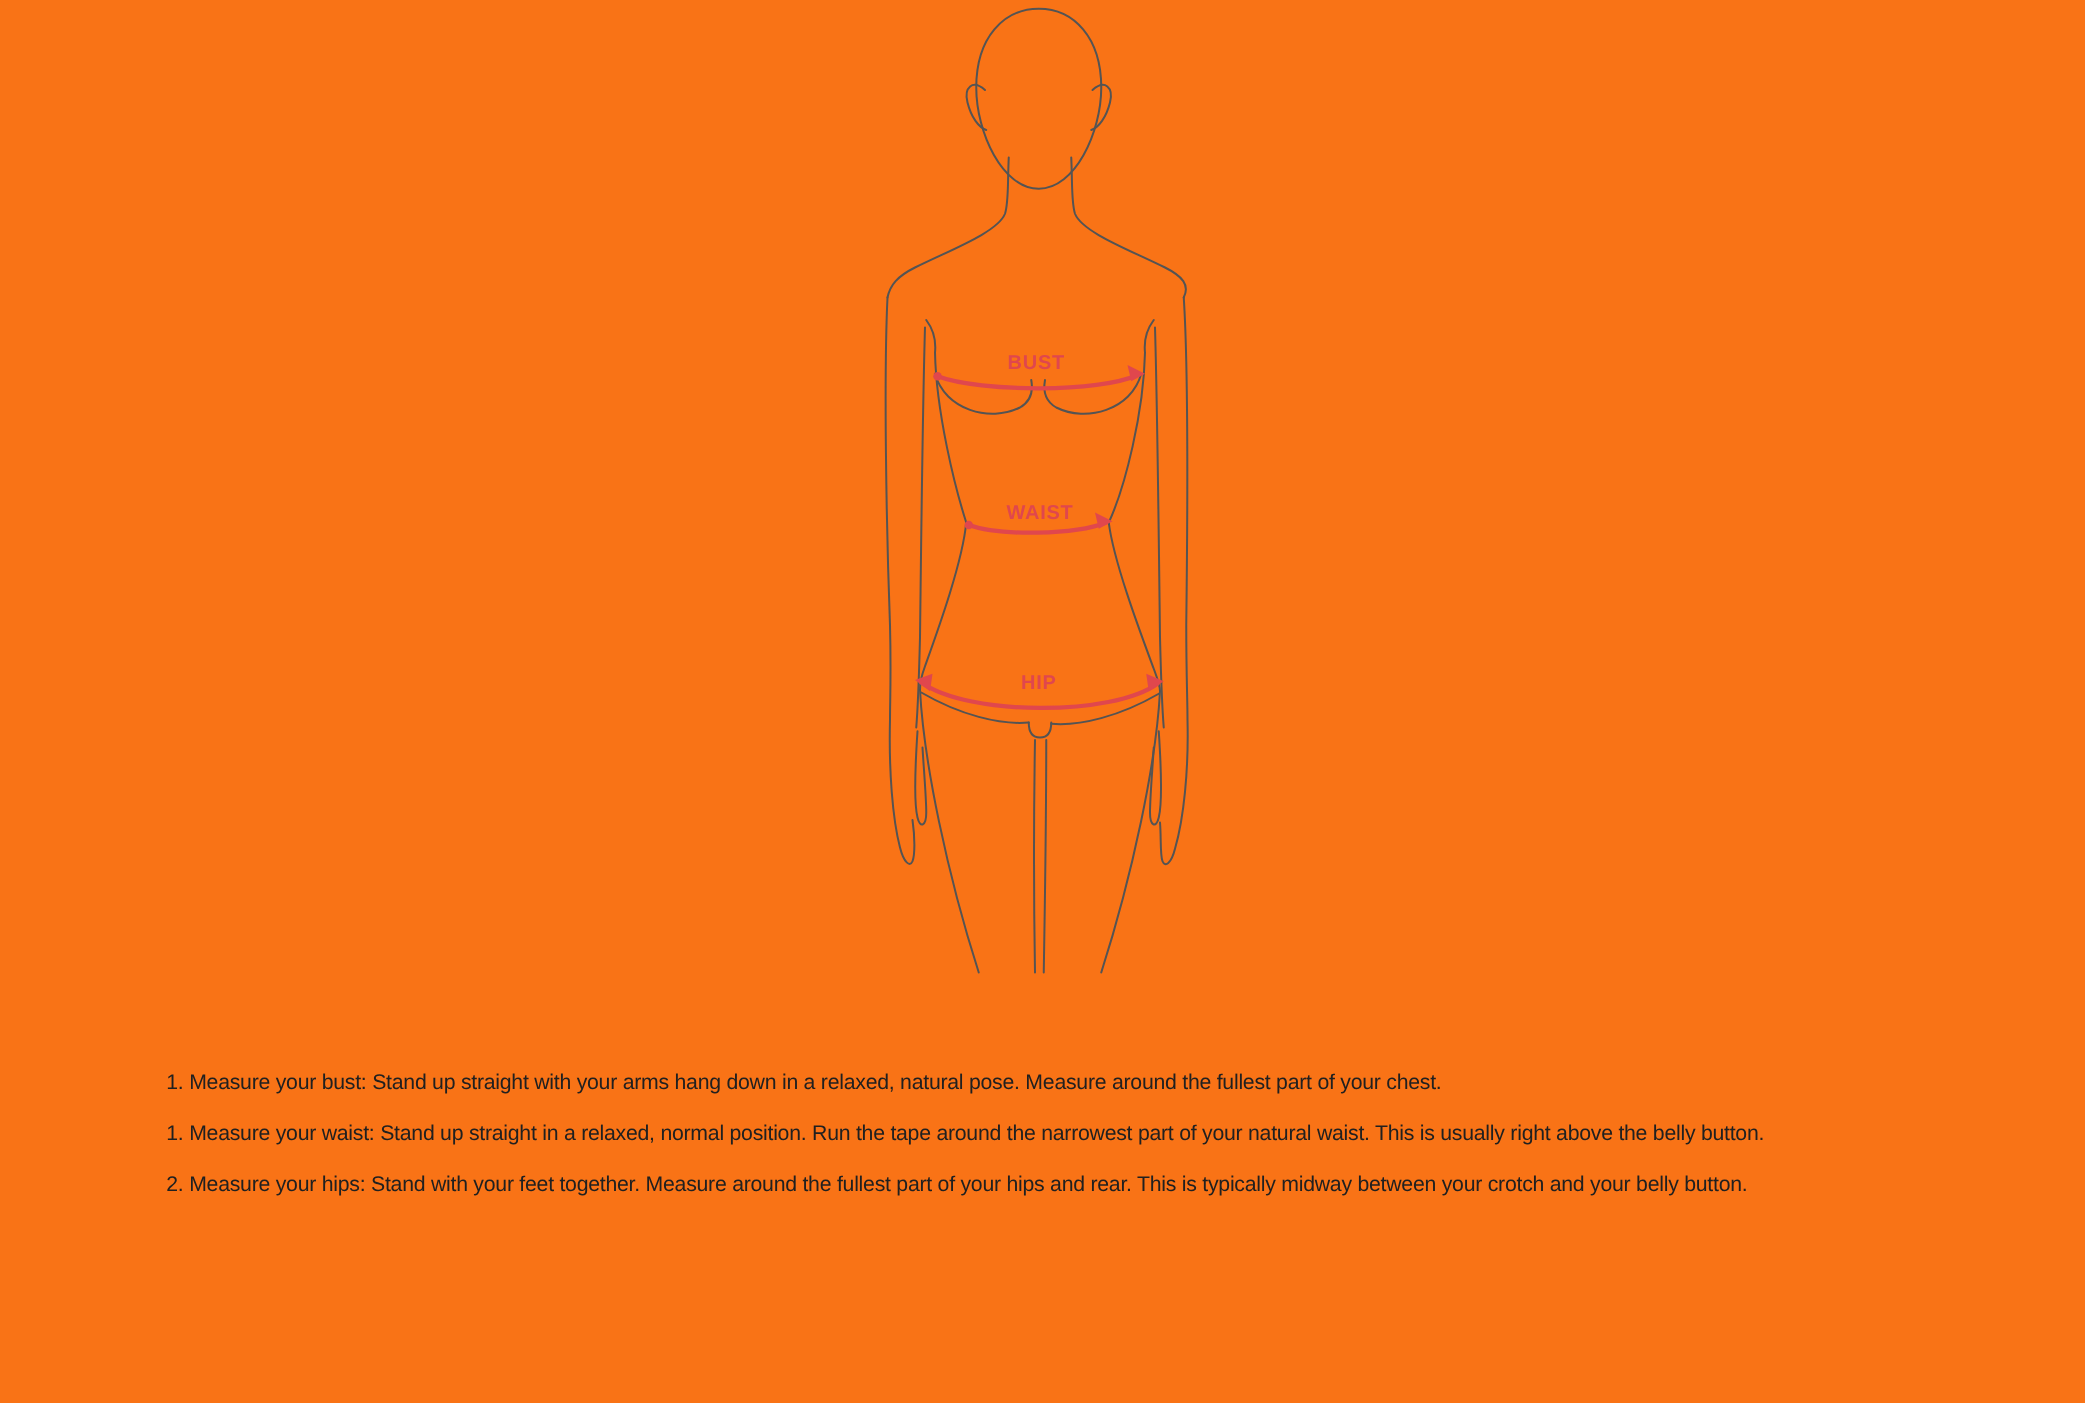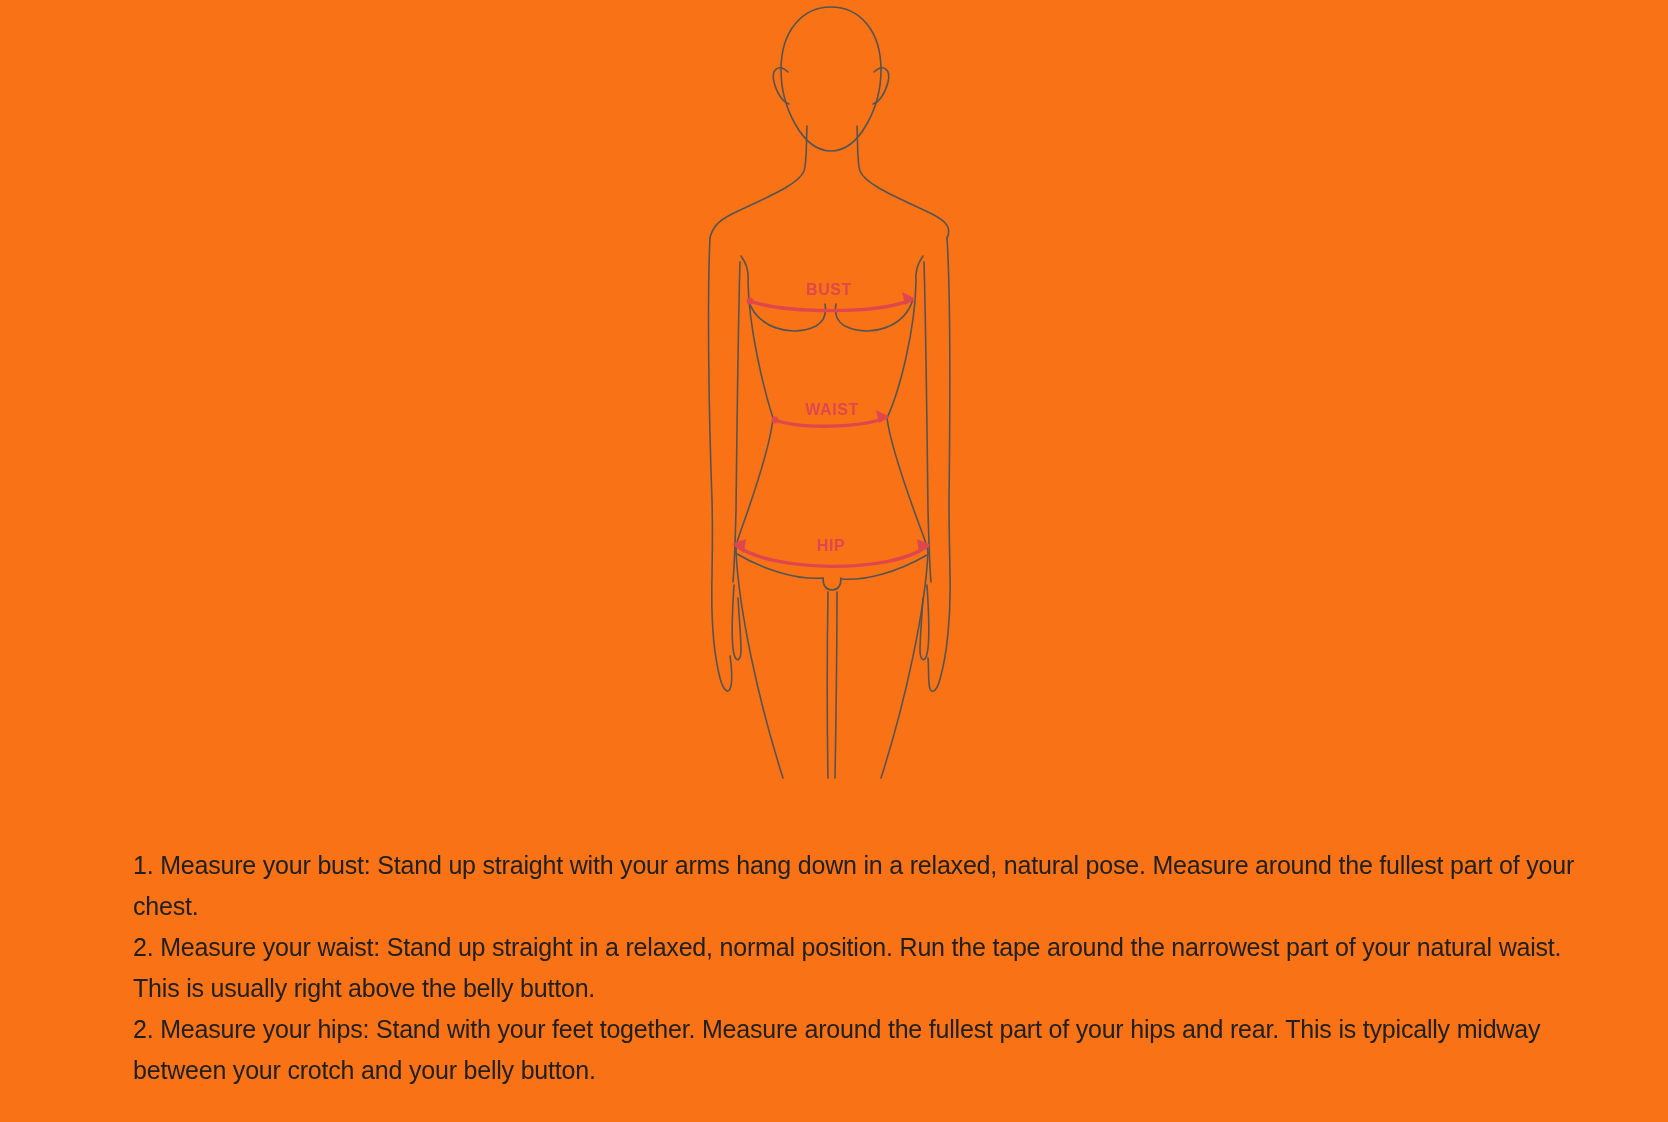--- a/index.html
+++ b/index.html
@@ -31,21 +31,21 @@
     font-family: "Liberation Sans", "DejaVu Sans", sans-serif;
     font-weight: 700;
     font-size: 16px;
     letter-spacing: 0.6px;
   }
   .instructions {
     position: absolute;
     left: 133px;
     top: 845px;
     width: 1462px;
-    font-size: 25px;
+    font-size: 17px;
     line-height: 41px;
     color: #202020;
     letter-spacing: -0.2px;
   }
   .instructions p { margin: 0; }
 </style>
 </head>
 <body>
 
 <div class="page">
@@ -107,17 +107,17 @@
 
         <text class="fig-label" x="209" y="295" text-anchor="middle">BUST</text>
         <text class="fig-label" x="212" y="415" text-anchor="middle">WAIST</text>
         <text class="fig-label" x="211" y="551" text-anchor="middle">HIP</text>
       </g>
     </svg>
   </div>
 
   <div class="instructions">
     <p>1. Measure your bust: Stand up straight with your arms hang down in a relaxed, natural pose. Measure around the fullest part of your chest.</p>
-    <p>2. Measure your waist: Stand up straight in a relaxed, normal position. Run the tape around the narrowest part of your natural waist. This is usually right above the belly button.</p>
+    <p>1. Measure your waist: Stand up straight in a relaxed, normal position. Run the tape around the narrowest part of your natural waist. This is usually right above the belly button.</p>
     <p>2. Measure your hips: Stand with your feet together. Measure around the fullest part of your hips and rear. This is typically midway between your crotch and your belly button.</p>
   </div>
 
 </div>
 
 </body></html>

